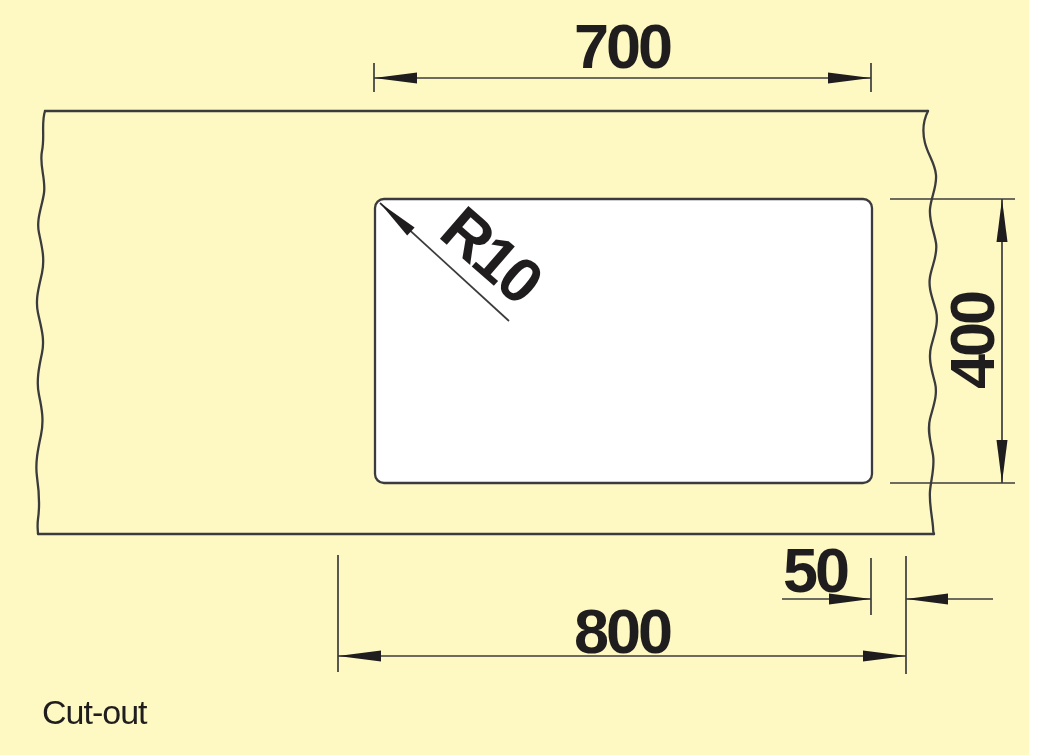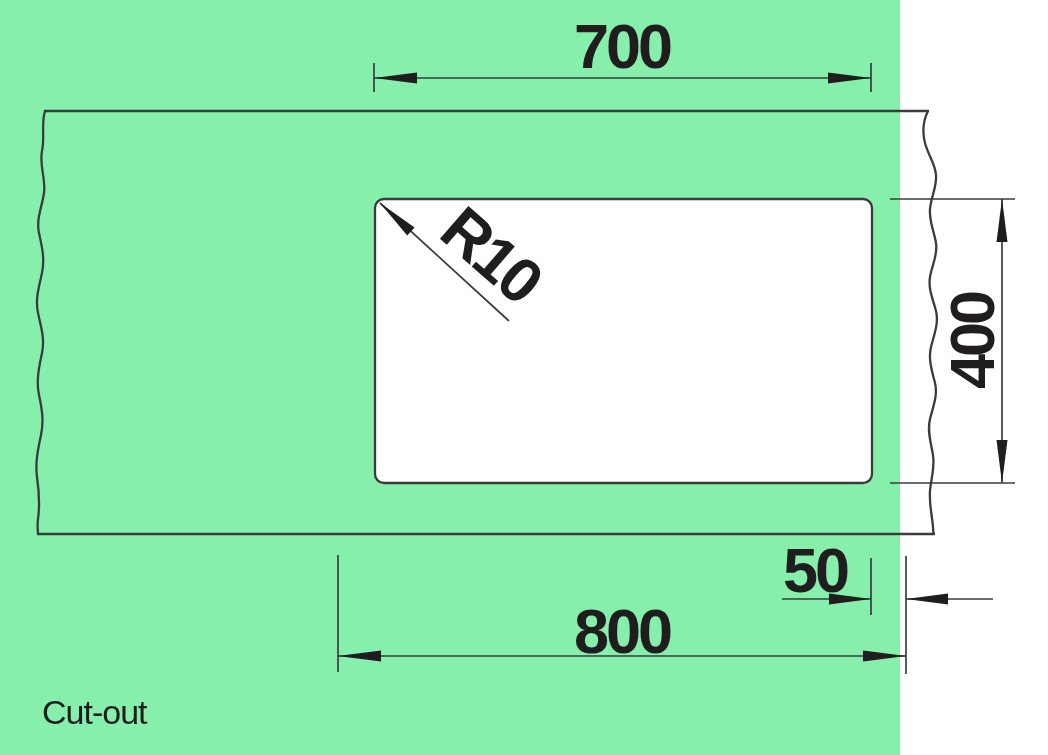--- a/index.html
+++ b/index.html
@@ -5,23 +5,23 @@
   html, body {
     margin: 0;
     padding: 0;
     background: #ffffff;
     width: 1048px;
     height: 755px;
     overflow: hidden;
   }
   .stage {
     position: relative;
-    width: 900px;
+    width: 1029px;
     height: 755px;
-    background: #86efac;
+    background: #fef9c3;
   }
   svg { display: block; }
   .outline {
     fill: none;
     stroke: #3b3b3d;
     stroke-width: 2.3;
     stroke-linecap: round;
     stroke-linejoin: round;
   }
   .cutout {

